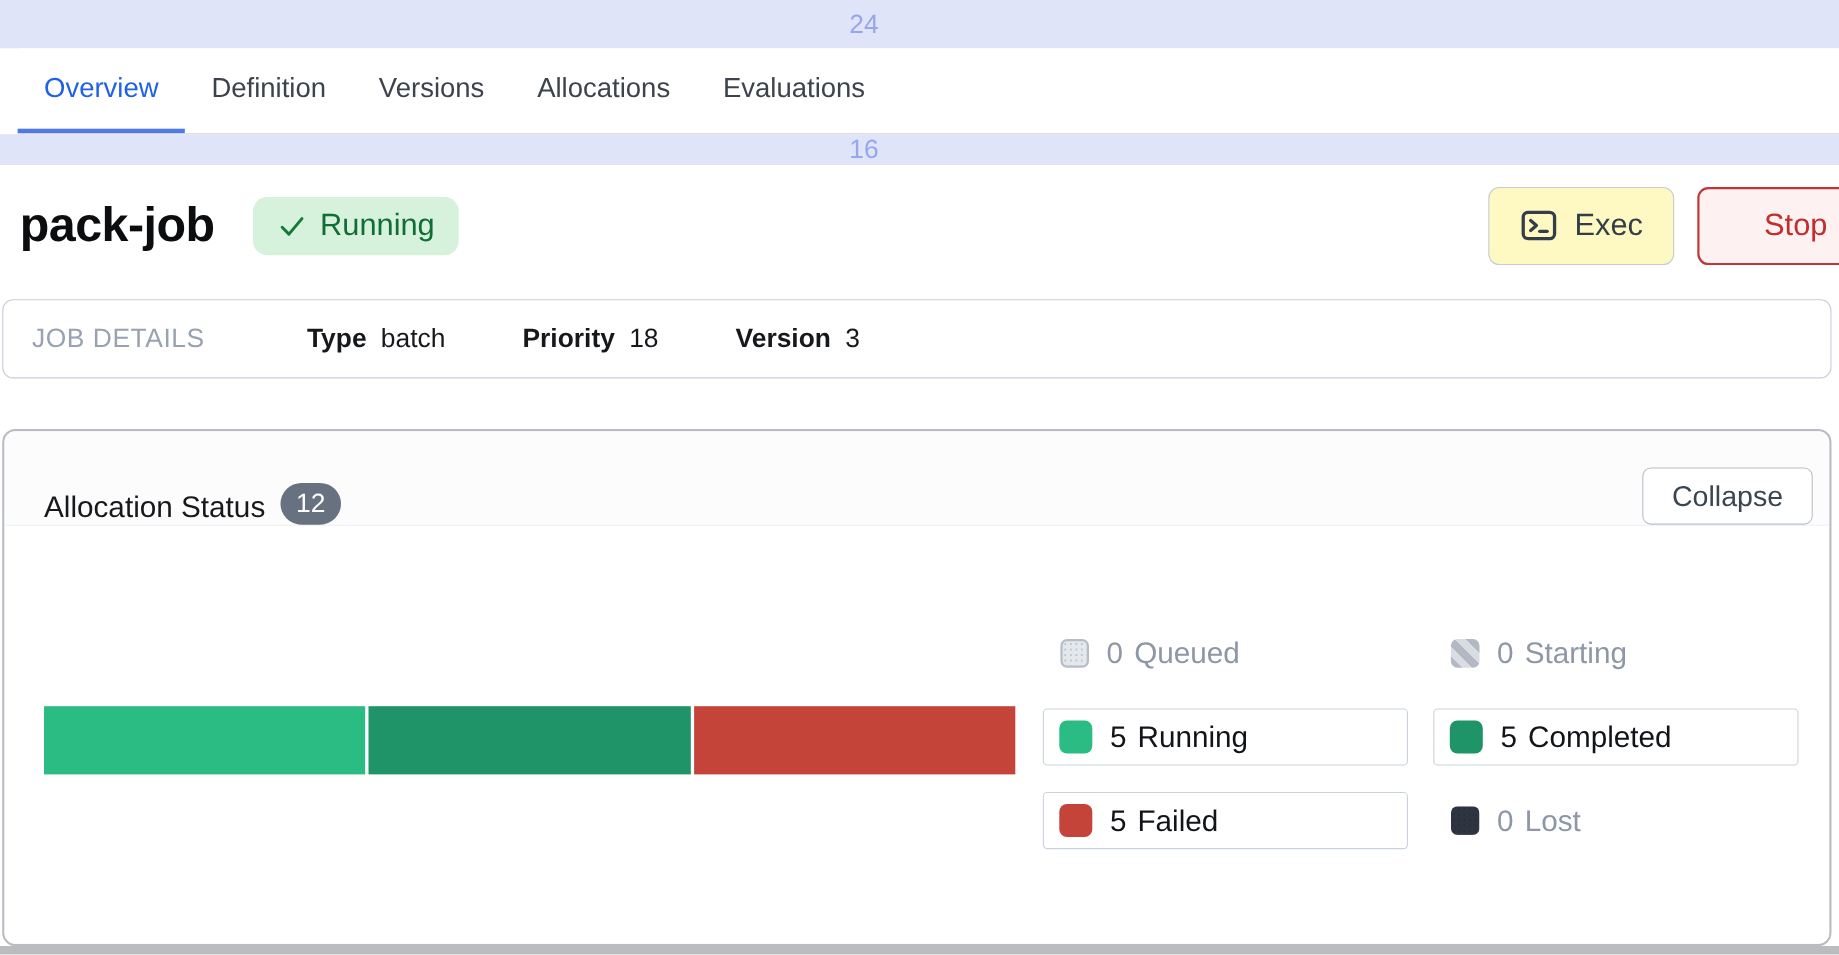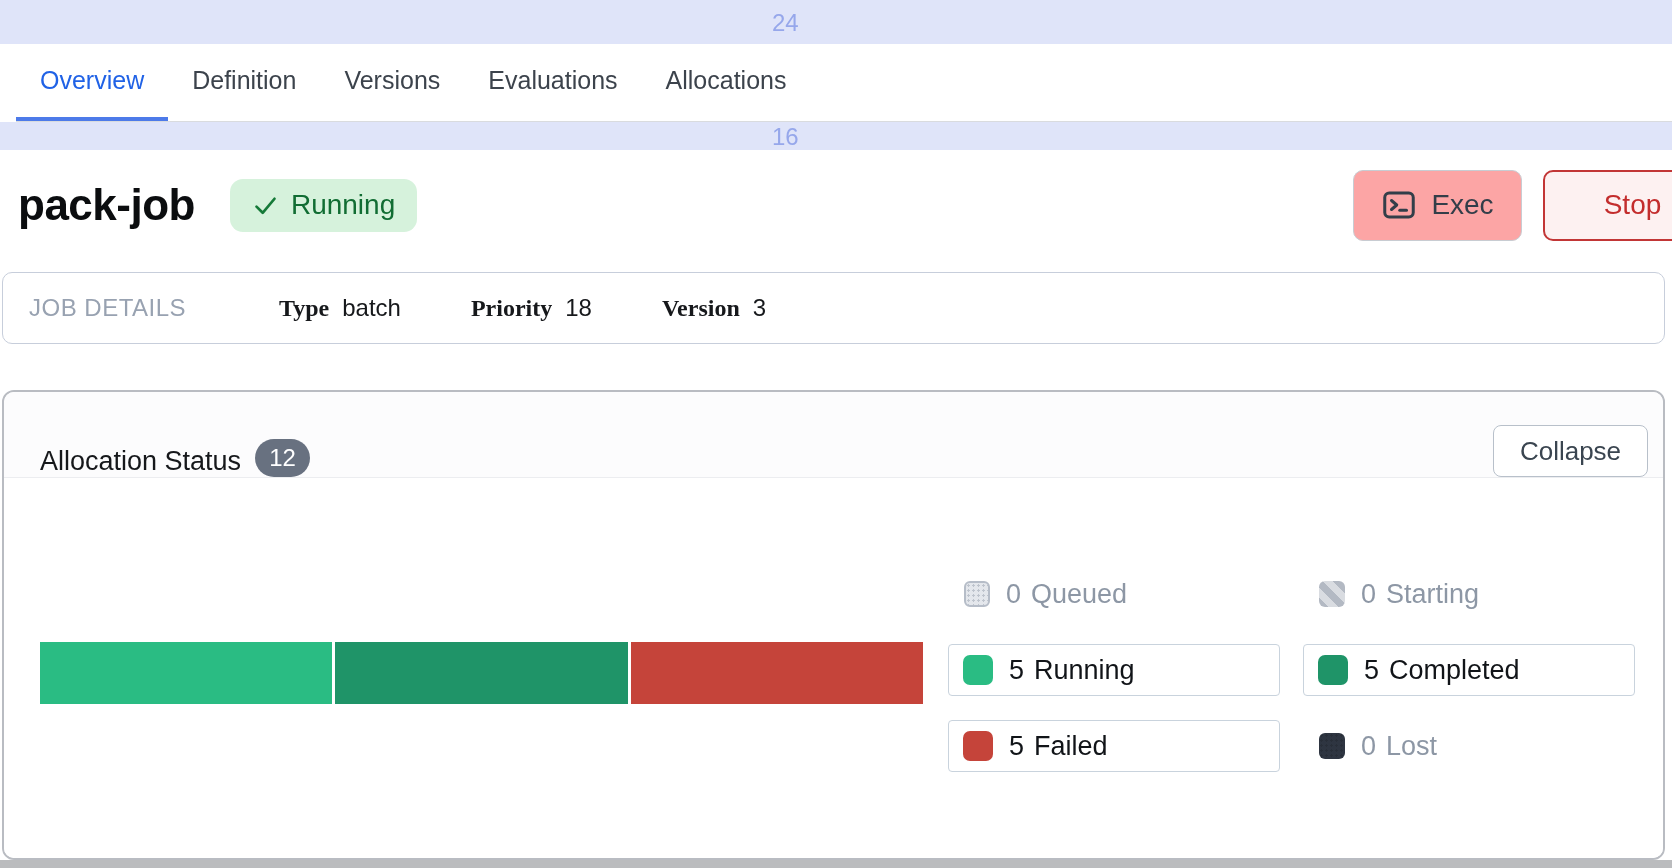--- a/index.html
+++ b/index.html
@@ -27,32 +27,32 @@
   .page-header { position:absolute; top:150px; left:0; width:1672px; height:110px;
     display:flex; align-items:center; padding-left:18px; background:#fff; }
   .job-title { font-size:44px; font-weight:700; color:#0b0d0f; letter-spacing:-0.5px; }
   .status-badge { margin-left:35px; height:53px; display:flex; align-items:center;
     background:#d6f2dc; border-radius:13px; padding:0 22px; }
   .status-badge svg { margin-right:12px; }
   .status-badge .txt { font-size:28px; color:#116d33; }
   .hdr-spacer { flex:1; }
   .btn { display:flex; align-items:center; justify-content:center; cursor:pointer; }
   .exec-btn { width:169px; height:71px; border:1px solid #c8ccd2; border-radius:10px;
-    background:#fca5a5; gap:14px; font-size:28px; color:#333e49; }
+    background:#fef9c3; gap:14px; font-size:28px; color:#333e49; }
   .stop-btn { width:179px; height:71px; margin-left:21px; margin-right:-50px;
     border:2px solid #c23636; border-radius:10px; background:#fdf1f1;
     font-size:28px; font-weight:500; color:#c32d2d; }
 
   
   .job-details { position:absolute; top:272px; left:2px; width:1663px; height:72px;
     border:1px solid #c7cedb; border-radius:10px; background:#fff;
     display:flex; align-items:center; padding-left:26px; font-size:24px; }
   .jd-heading { color:#98a2b1; letter-spacing:0.5px; width:180px; flex-shrink:0; }
   .jd-field { margin-left:70px; display:flex; align-items:center; }
-  .jd-label { font-weight:700; color:#16181b; margin-right:13px;font-family:Liberation Serif, serif; }
+  .jd-label { font-weight:700; color:#16181b; margin-right:13px; }
   .jd-value { color:#16181b;text-align:right; }
 
   
   .alloc-panel { position:absolute; top:390px; left:2px; width:1663px; height:470px;
     border:2px solid #b9bcc2; border-radius:12px; background:#fff; overflow:hidden; }
   .panel-header { height:86px; display:flex; align-items:flex-end;
     padding:0 15px 0 36px; background:#fcfcfd; border-bottom:1px solid #ecedf0; }
   .panel-title { font-size:27px; color:#16181b; }
   .count-badge { margin-left:14px; min-width:52px; height:38px; padding:0 14px;
     border-radius:19px; background:#687180; color:#fff; font-size:24px;
@@ -98,24 +98,24 @@
     <div class="tab active">
         <span>Overview</span>
       </div>
     <div class="tab">
         <span>Definition</span>
       </div>
     <div class="tab">
         <span>Versions</span>
       </div>
     <div class="tab">
+        <span>Allocations</span>
+      </div>
+    <div class="tab">
         <span>Evaluations</span>
-      </div>
-    <div class="tab">
-        <span>Allocations</span>
       </div>
   </div>
 
   <div class="spacer-bar" id="spacer-mid">
     <div class="spacer-num">16</div>
   </div>
 
   <div class="page-header">
     <div class="job-title">pack-job</div>
     <div class="status-badge">

